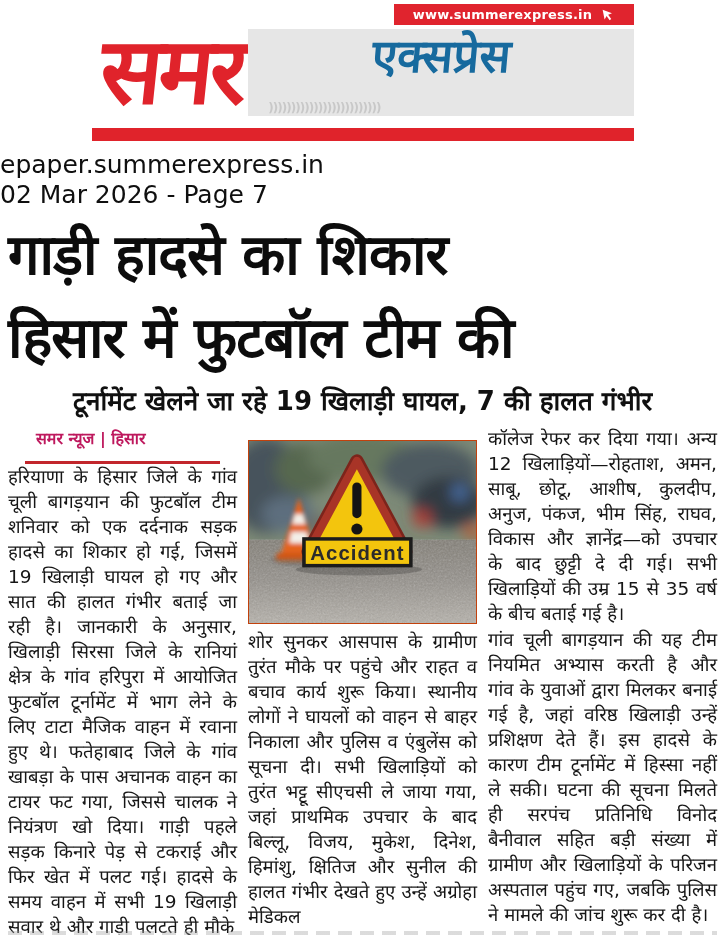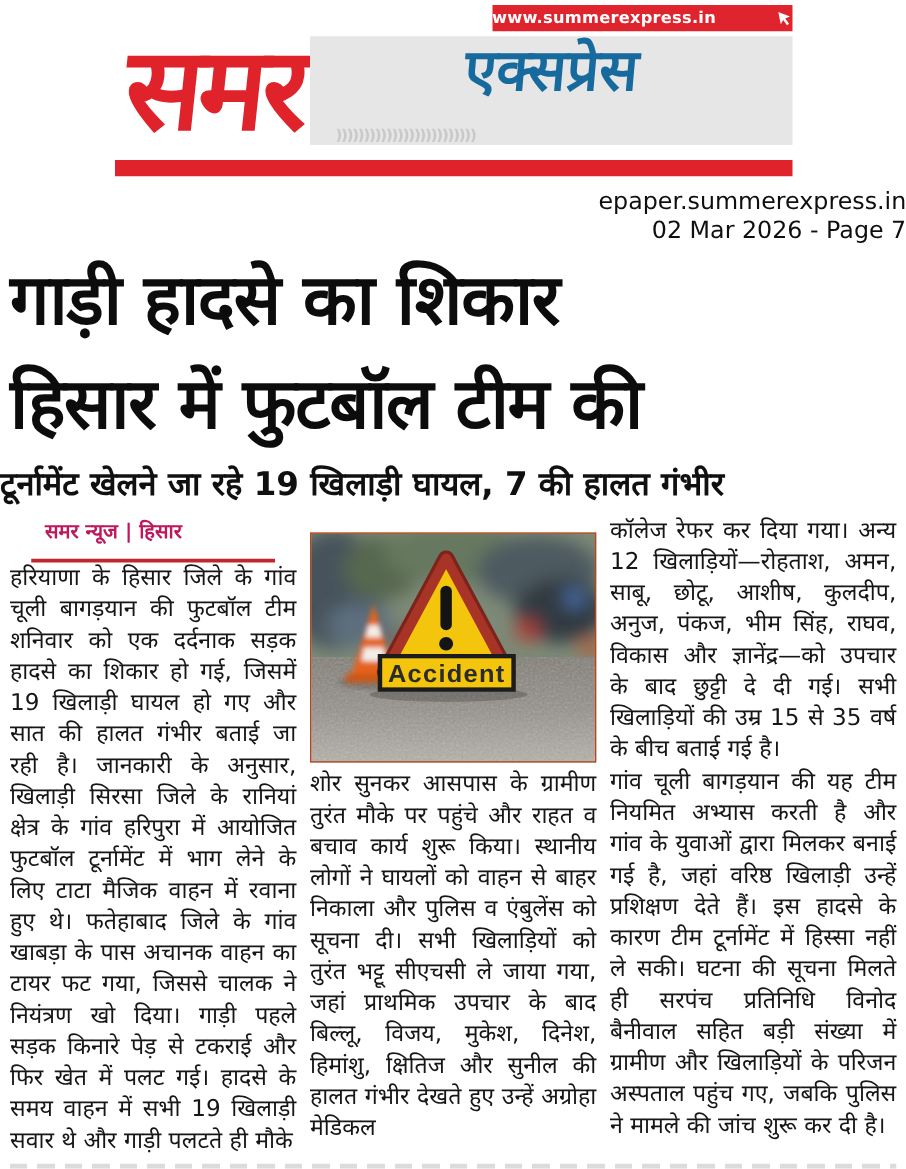--- a/index.html
+++ b/index.html
@@ -9,21 +9,21 @@
     background:#ffffff;
     font-family:"DejaVu Sans", sans-serif;
     position:relative;
   }
 
   
   .masthead { width:542px; margin:0 auto; padding-top:4px; }
   .mh-webbar {
     margin-left:auto; width:240px; height:21px;
     background:#e0242e; color:#ffffff;
-    display:flex; align-items:center; justify-content:space-between; gap:9px;
+    display:flex; align-items:center; justify-content:center; gap:9px;
     font-size:13px; font-weight:bold; letter-spacing:.2px;
   }
   .mh-webbar svg { display:block; }
   .mh-logos { display:flex; align-items:flex-start; }
   .mh-samar {
     flex:0 0 auto;
     font-size:92px; line-height:.98; font-weight:800;
     color:#e0232b; letter-spacing:-4px; white-space:nowrap;
     transform:skewX(-6deg); transform-origin:bottom left;
     padding:0 10px 0 4px; margin-top:2px;
@@ -37,30 +37,30 @@
     color:#176a9e; font-size:46px; font-weight:800; line-height:1.15;
     transform:skewX(-5deg); white-space:nowrap; margin-top:1px;
   }
   .mh-chevrons {
     position:absolute; left:20px; bottom:1px;
     color:#c8c8c8; font-size:12px; font-weight:bold; letter-spacing:-1px;
   }
   .mh-redbar { height:13px; background:#e0232b; margin-top:11px; }
 
   
-  .meta { text-align:right; margin-top:9px; font-size:19px; color:#0f0f0f; line-height:1.2; }
+  .meta { text-align:left; margin-top:9px; font-size:25px; color:#0f0f0f; line-height:1.2; }
 
   
   .headline {
     margin:4px 0 0; padding:0 8px;
     font-size:56px; font-weight:700; color:#0c0c0c;
     line-height:1.48; letter-spacing:-1px; white-space:nowrap;
   }
   .subheadline {
-    font-size:26px; font-weight:700; color:#101010; margin-top:2px;
+    text-align:center; font-size:26px; font-weight:700; color:#101010; margin-top:2px;
   }
 
   
   .columns { display:flex; gap:11px; padding:8px 8px 0; }
   .col { flex:1 1 0; font-size:18.5px; line-height:25px; text-align:justify; color:#161616; }
   .col p { margin:0 0 1px 0; }
   .byline { color:#be185d; font-weight:700; font-size:16px; padding-left:28px; white-space:nowrap; }
   .byline-rule { border:none; border-top:3px solid #c2262c; margin:10px 0 0 17px; width:195px; }
   .col1-text { margin-top:13px; }
   .col3-first { margin-top:12px; }

